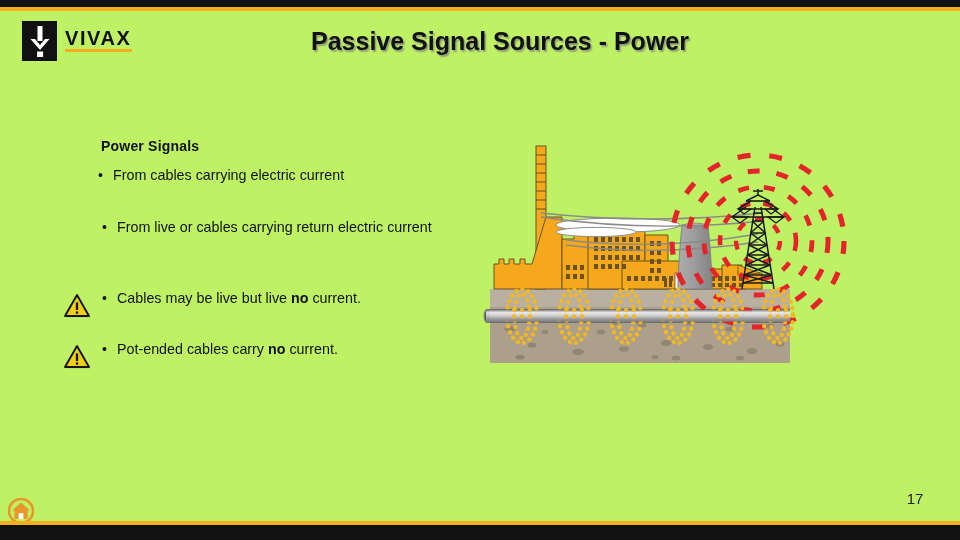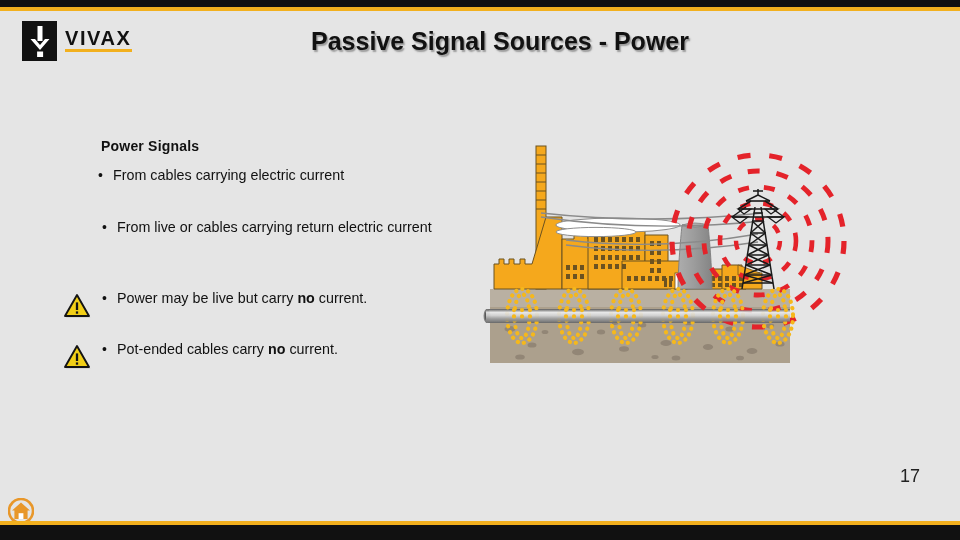--- a/index.html
+++ b/index.html
@@ -4,21 +4,21 @@
 <title>Passive Signal Sources - Power</title>
 <style>
   html,body{margin:0;padding:0;}
   body{
     width:960px;height:540px;
     background:#ffffff;
     font-family:"Liberation Sans", sans-serif;
     overflow:hidden;
     position:relative;
   }
-  .slide{position:absolute;inset:0;background:#e5e5e5;}
+  .slide{position:absolute;inset:0;background:#bef264;}
 
   
   .top-black{position:absolute;left:0;top:0;width:960px;height:7px;background:#111111;}
   .top-yellow{position:absolute;left:0;top:7px;width:960px;height:4px;background:#f2b01e;}
 
   
   .bot-yellow{position:absolute;left:0;top:521px;width:960px;height:4px;background:#f2b01e;}
   .bot-black{position:absolute;left:0;top:525px;width:960px;height:15px;background:#111111;}
 
   
@@ -58,22 +58,22 @@
   
   .warn{position:absolute;width:28px;height:25px;}
   .warn.w1{left:63px;top:293px;}
   .warn.w2{left:63px;top:344px;}
 
   
   .home{position:absolute;left:8px;top:498px;width:26px;height:26px;}
 
   
   .pageno{
-    position:absolute;left:900px;top:466px;width:30px;
-    font-size:18px;color:#222;
+    position:absolute;left:900px;top:490px;width:30px;text-align:center;
+    font-size:15px;color:#222;
   }
 
   
   .illus{position:absolute;left:470px;top:133px;width:380px;height:240px;}
   .illus svg{display:block;width:380px;height:240px;}
 </style>
 </head>
 <body>
 
 <div class="slide">
@@ -106,21 +106,21 @@
       <span class="txt">From cables carrying electric current</span>
     </div>
 
     <div class="bullet b2">
       <span class="dot">•</span>
       <span class="txt">From live or cables carrying return electric current</span>
     </div>
 
     <div class="bullet b3">
       <span class="dot">•</span>
-      <span class="txt"><span>Power may be live but carry </span><span class="bi">no</span><span> current.</span></span>
+      <span class="txt"><span>Cables may be live but live </span><span class="bi">no</span><span> current.</span></span>
     </div>
 
     <div class="bullet b4">
       <span class="dot">•</span>
       <span class="txt"><span>Pot-ended cables carry </span><span class="bi">no</span><span> current.</span></span>
     </div>
   </div>
 
   <svg class="warn w1" viewBox="0 0 28 25">
     <path d="M14 2.2 L26.2 23.4 L1.8 23.4 Z" fill="#9b9b9b" opacity=".45" transform="translate(1.2,1.2)"></path>

